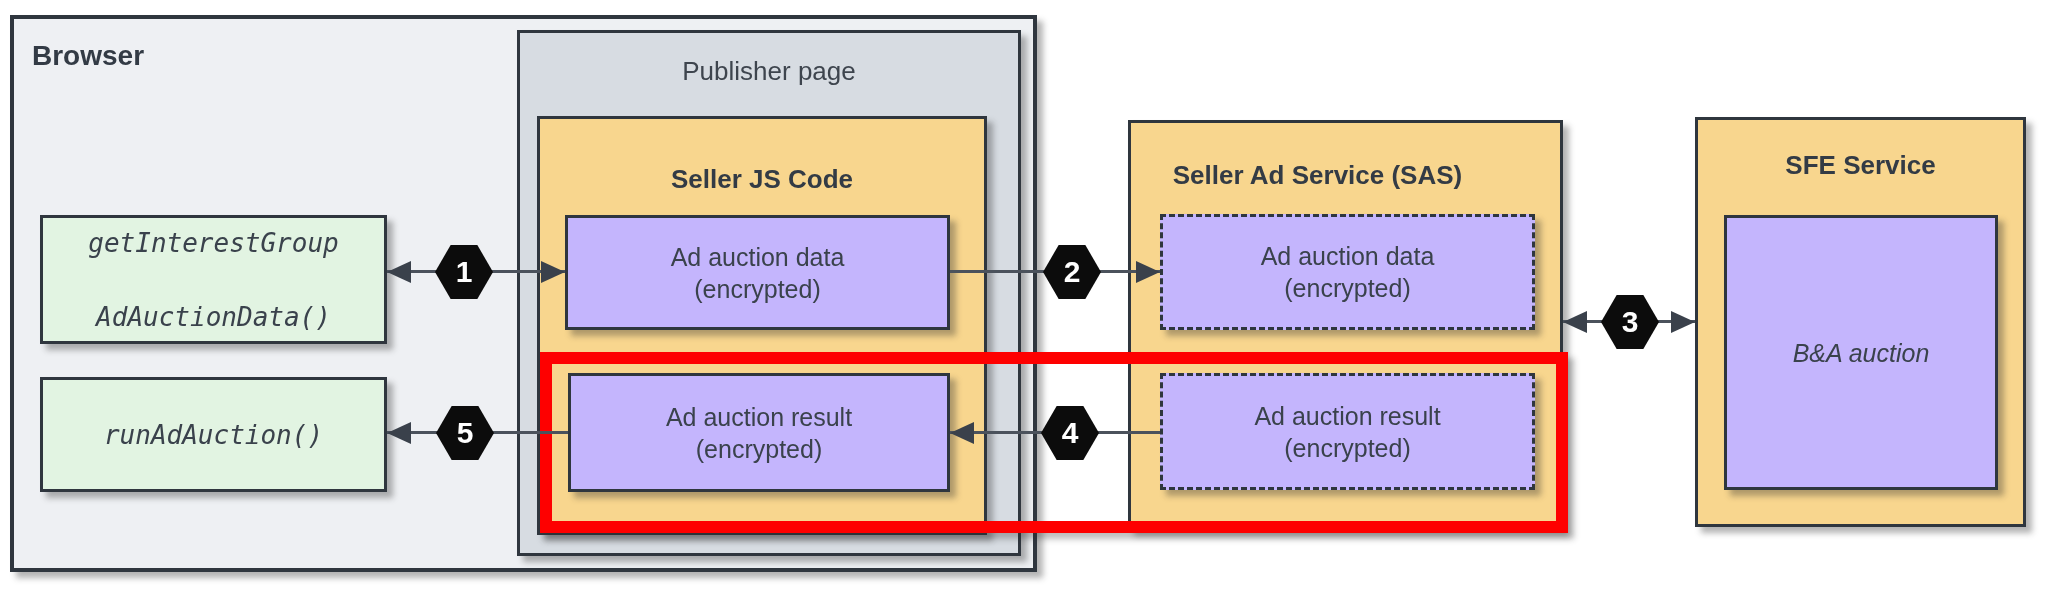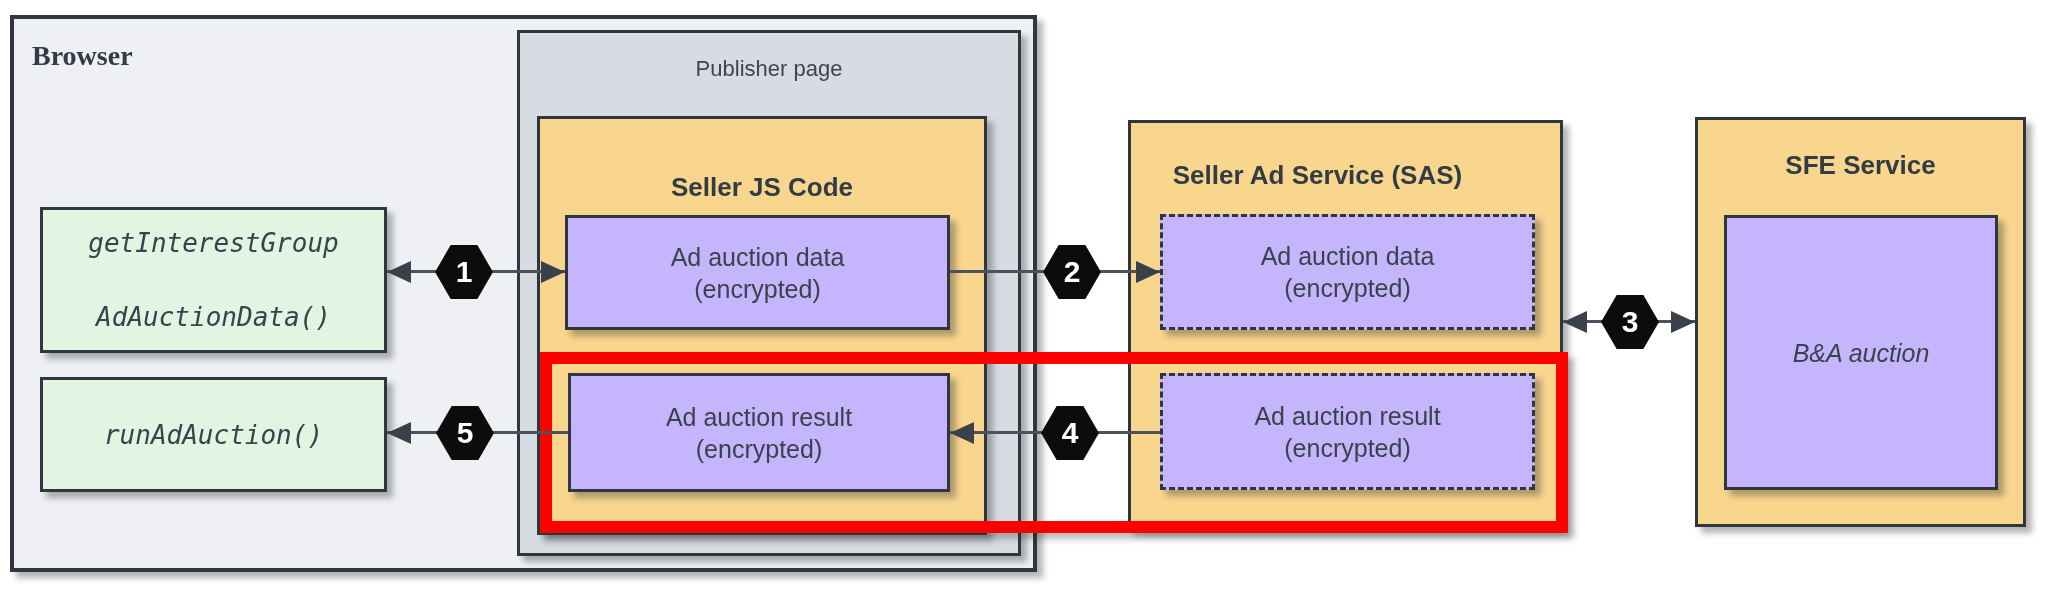--- a/index.html
+++ b/index.html
@@ -12,22 +12,22 @@
   .orange{background:#f8d68e;z-index:3;}
   .node{background:#c4b5fd;border:3px solid #2f363e;z-index:4;
         display:flex;flex-direction:column;align-items:center;justify-content:center;
         font-size:25px;line-height:32px;text-align:center;
         box-shadow:6px 6px 6px rgba(40,40,40,.35);}
   .node.dashed{border-style:dashed;}
   .node.green{background:#e2f4e2;font-family:"DejaVu Sans Mono", monospace;
               font-style:italic;font-size:26px;line-height:34px;}
   .enc{}
   .ctitle{font-weight:bold;font-size:26px;text-align:center;z-index:5;color:#333b45;}
-  .ptitle{font-size:22px;text-align:center;z-index:5;color:#3e454e;}
-  .browser-title{font-weight:bold;font-size:28px;z-index:5;color:#333b45;font-family:Liberation Serif, serif;}
+  .ptitle{font-size:26px;text-align:center;z-index:5;color:#3e454e;}
+  .browser-title{font-weight:bold;font-size:28px;z-index:5;color:#333b45;}
   .redrect{border:12px solid #fe0000;z-index:50;box-shadow:6px 6px 6px rgba(40,40,40,.3);}
   .line{background:#4b525c;height:3px;z-index:60;}
   .arrow{width:0;height:0;z-index:61;}
   .arrow.left{border-top:11px solid transparent;border-bottom:11px solid transparent;
               border-right:24px solid #3a414b;}
   .arrow.right{border-top:11px solid transparent;border-bottom:11px solid transparent;
                border-left:24px solid #3a414b;}
   .hex{width:58px;height:54px;background:#0c0c0c;z-index:62;
        clip-path:polygon(27% 0%,73% 0%,100% 50%,73% 100%,27% 100%,0% 50%);
        display:flex;align-items:center;justify-content:center;
@@ -38,29 +38,29 @@
 
 <div class="canvas">
 
   <div class="abs container browser" style="left:10px;top:15px;width:1027px;height:557px;"></div>
   <div class="abs browser-title" style="left:32px;top:40px;">Browser</div>
 
   <div class="abs container publisher" style="left:517px;top:30px;width:504px;height:526px;"></div>
   <div class="abs ptitle" style="left:517px;top:56px;width:504px;">Publisher page</div>
 
   <div class="abs container orange" style="left:537px;top:116px;width:450px;height:419px;"></div>
-  <div class="abs ctitle" style="left:537px;top:164px;width:450px;margin-top:8px;">Seller JS Code</div>
+  <div class="abs ctitle" style="left:537px;top:164px;width:450px;">Seller JS Code</div>
 
   <div class="abs container orange" style="left:1128px;top:120px;width:435px;height:410px;"></div>
   <div class="abs ctitle" style="left:1100px;top:160px;width:435px;">Seller Ad Service (SAS)</div>
 
   <div class="abs container orange" style="left:1695px;top:117px;width:331px;height:410px;"></div>
   <div class="abs ctitle" style="left:1695px;top:150px;width:331px;">SFE Service</div>
 
-  <div class="abs node green" style="left:40px;top:207px;width:347px;height:146px;gap:40px;">
+  <div class="abs node green" style="left:40px;top:215px;width:347px;height:129px;gap:40px;">
     <span>getInterestGroup</span>
     <span>AdAuctionData()</span>
   </div>
   <div class="abs node green" style="left:40px;top:377px;width:347px;height:115px;">
     <span>runAdAuction()</span>
   </div>
 
   <div class="abs node" style="left:565px;top:215px;width:385px;height:115px;">
     <span>Ad auction data</span>
     <span class="enc">(encrypted)</span>

